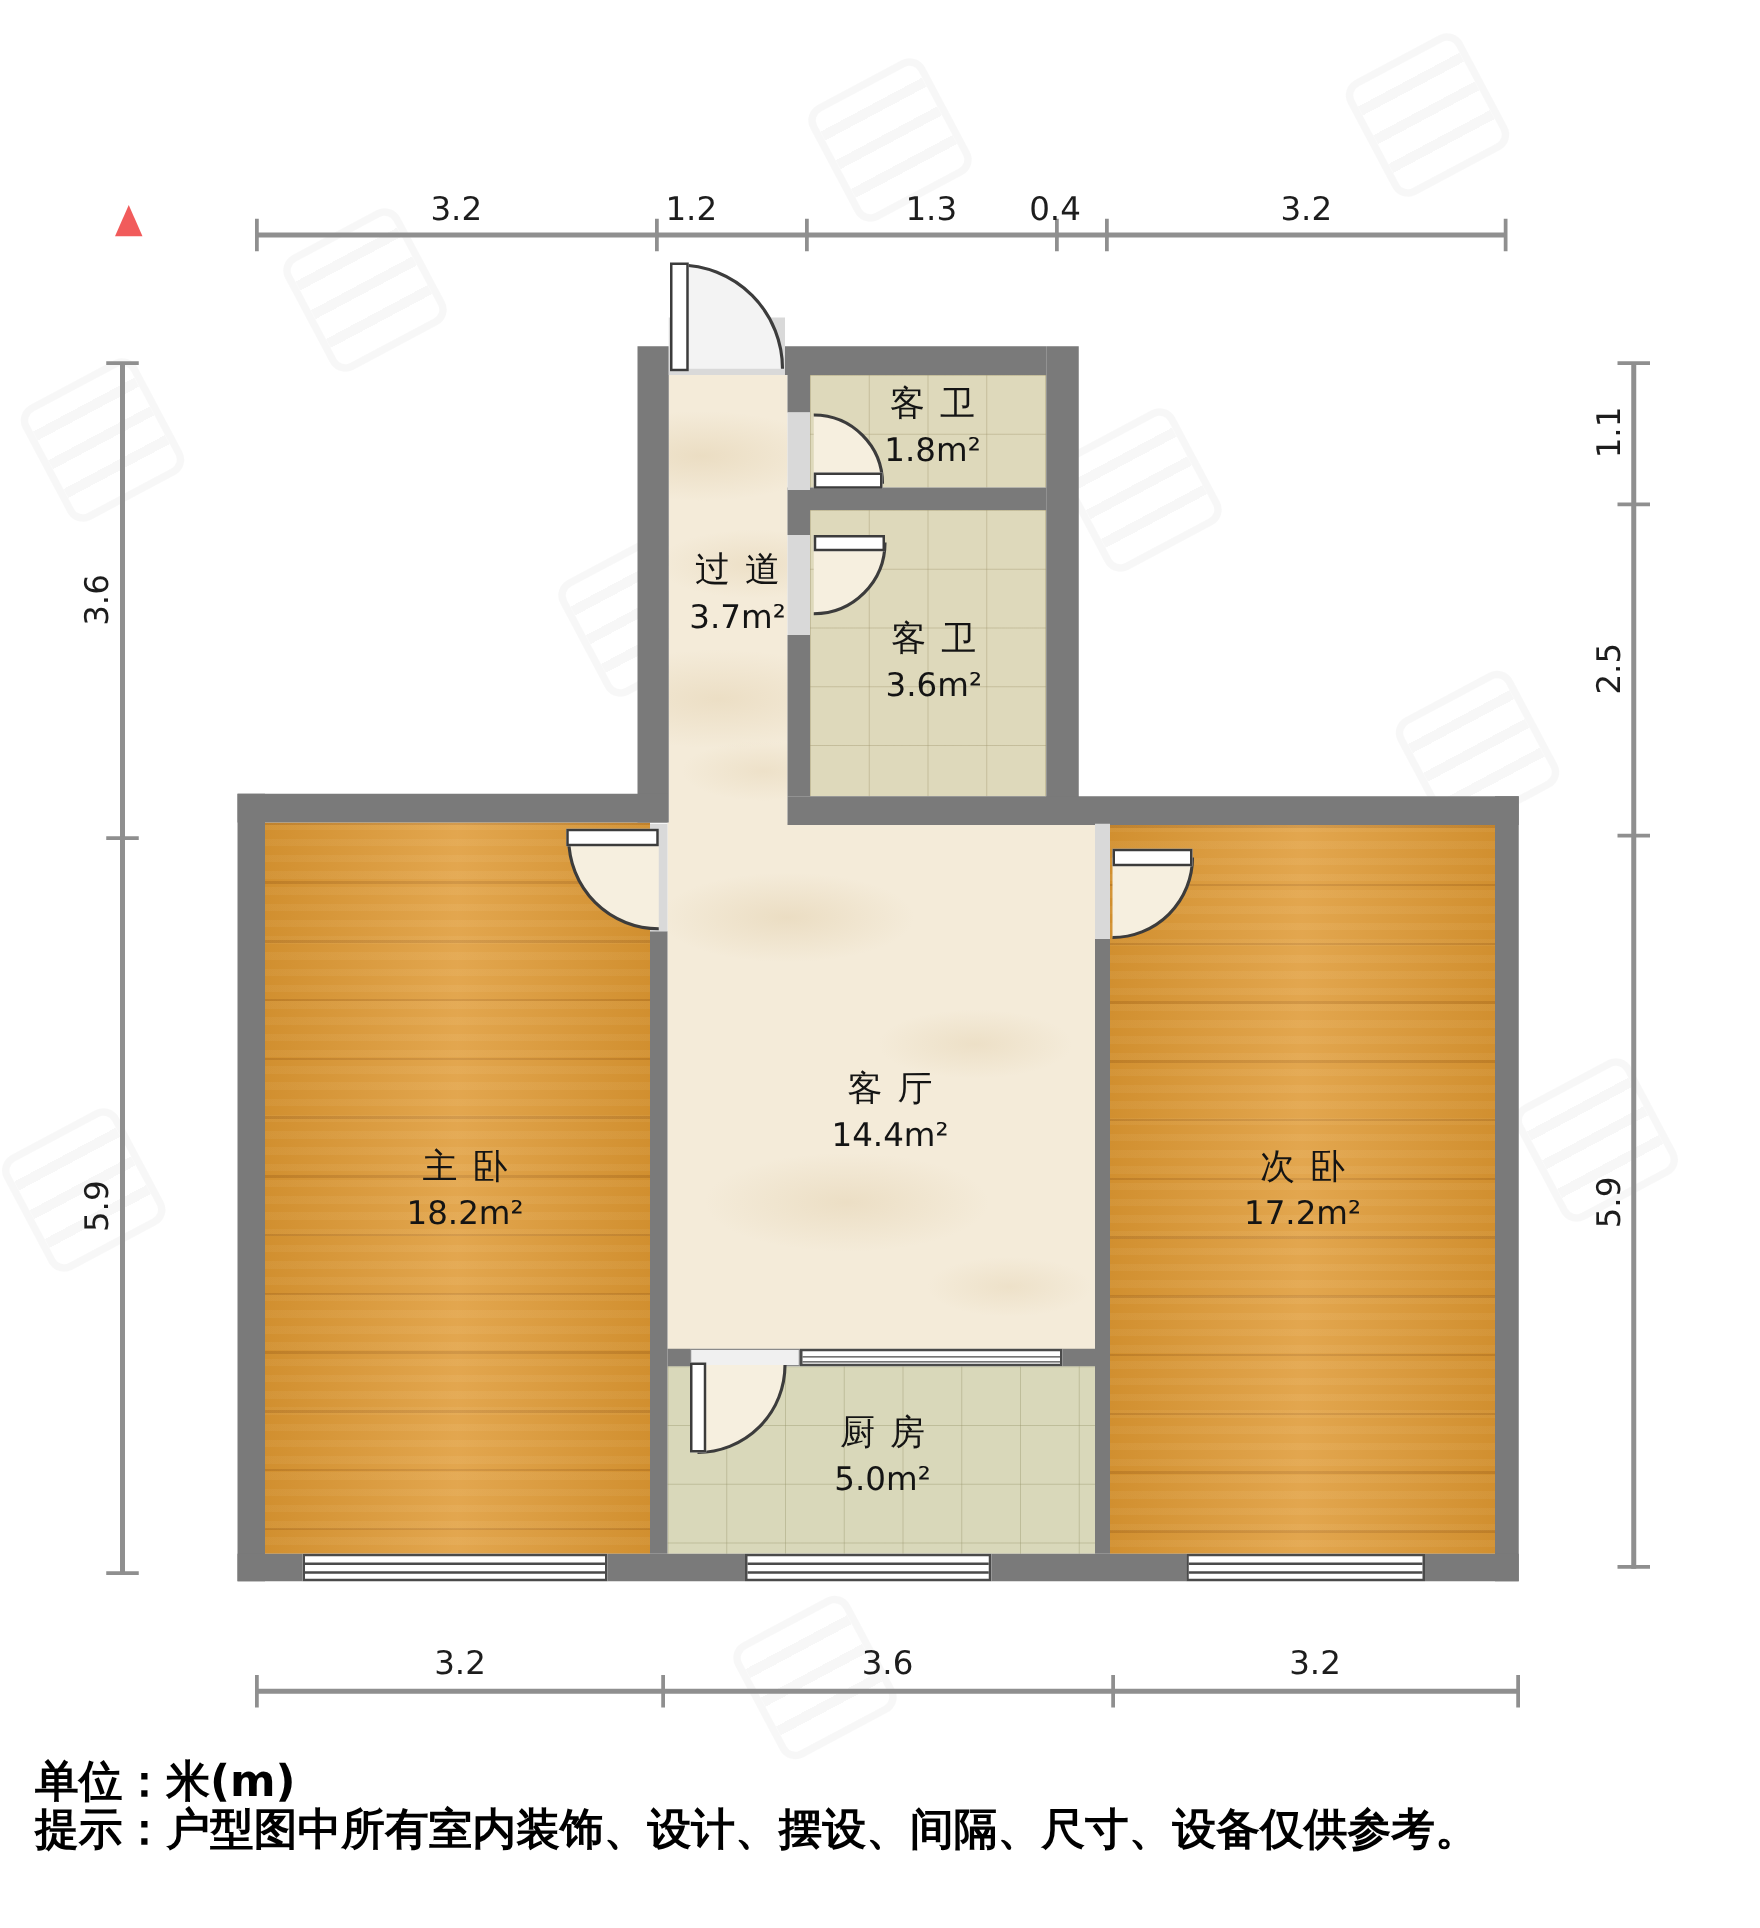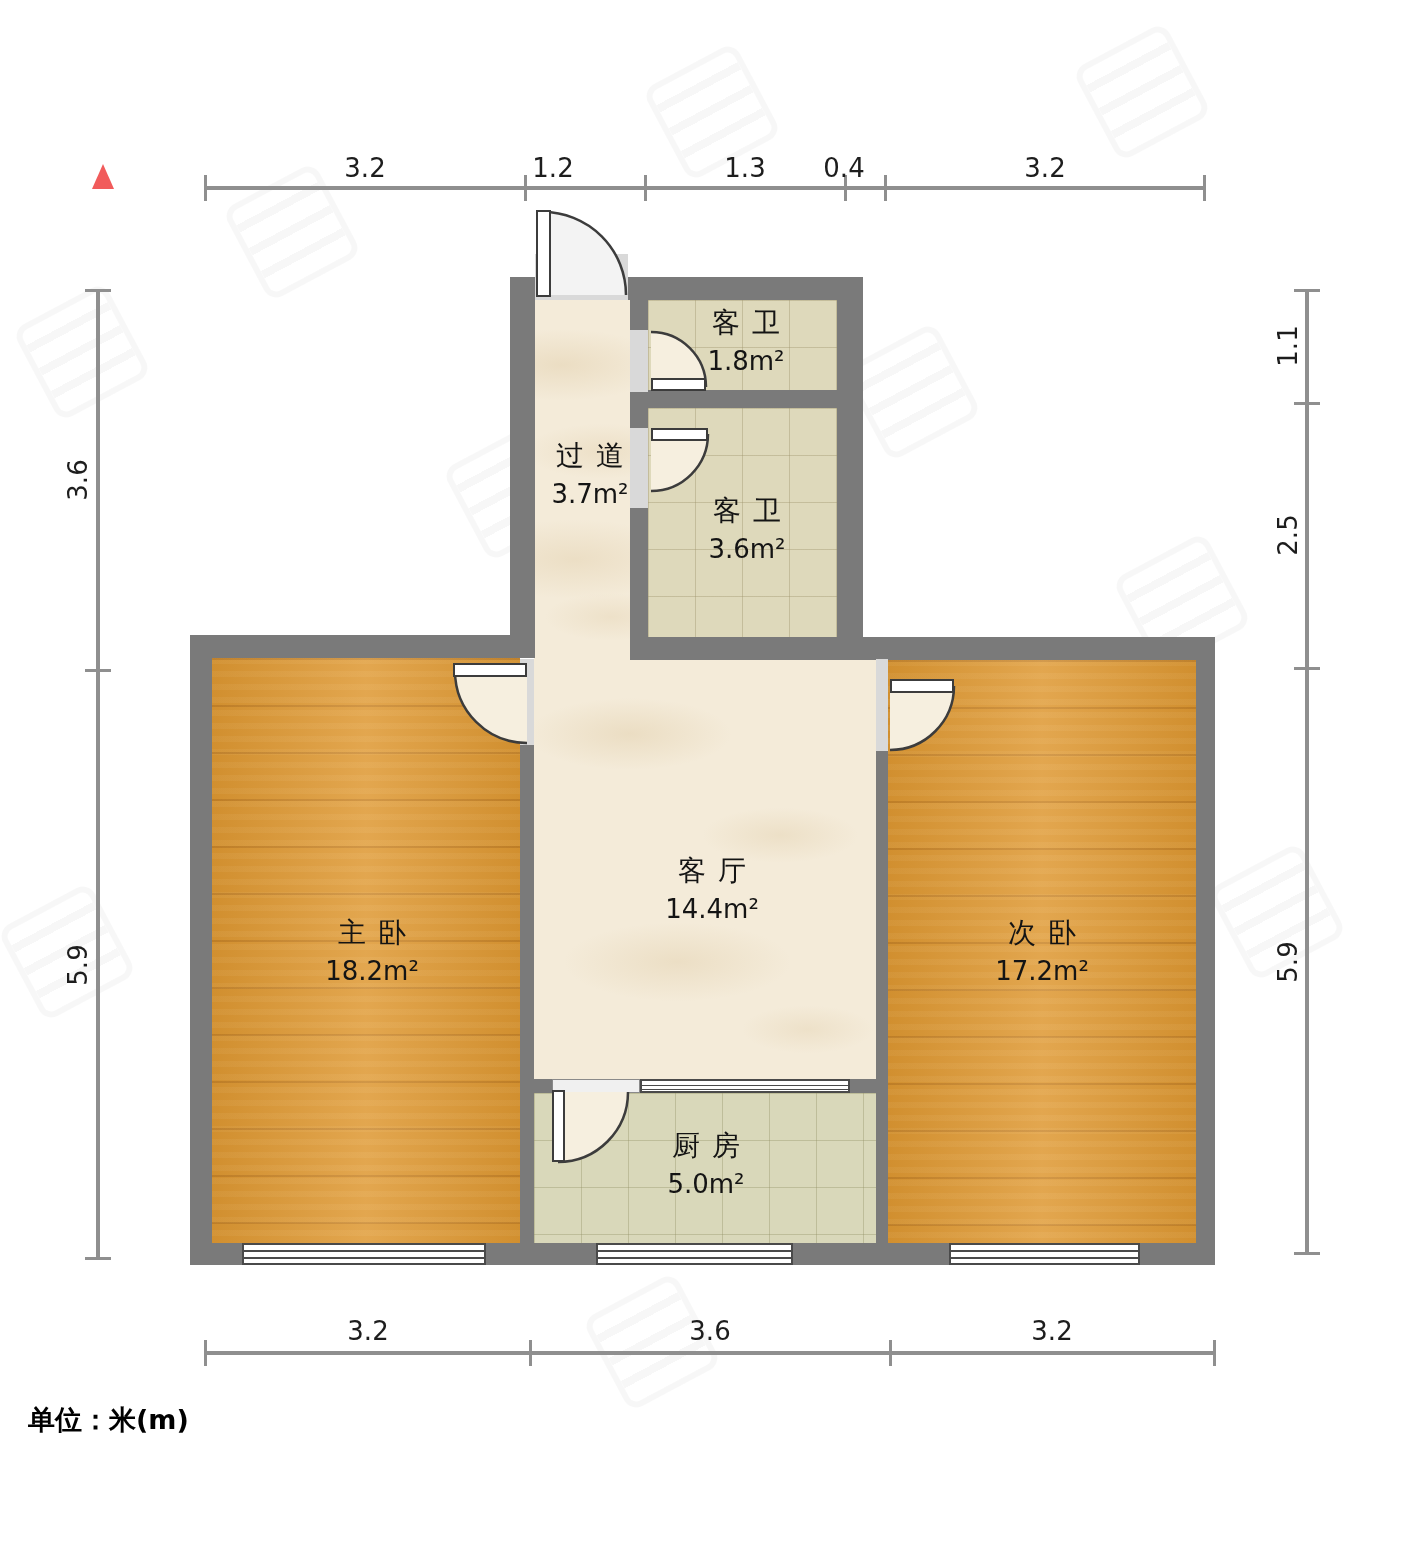--- a/index.html
+++ b/index.html
@@ -35,21 +35,21 @@
   .room-label{position:absolute;transform:translate(-50%,-50%);text-align:center;color:#141414;white-space:nowrap;}
   .rname{font-size:28px;font-weight:500;letter-spacing:12px;margin-right:-12px;}
   .rarea{font-size:26px;font-weight:500;margin-top:4px;}
   .dimline{position:absolute;background:#8f8f8f;}
   .tickv{position:absolute;width:3px;height:26px;background:#8f8f8f;}
   .tickh{position:absolute;width:26px;height:3px;background:#8f8f8f;}
   .dimlabel{position:absolute;font-size:26px;color:#1d1d1d;transform:translate(-50%,0);white-space:nowrap;}
   .dimlabel.vert{transform:translate(-50%,-50%) rotate(-90deg);}
   .north{position:absolute;width:0;height:0;border-left:11px solid transparent;
          border-right:11px solid transparent;border-bottom:25px solid #f15b5b;}
-  .note{position:absolute;font-size:27px;font-weight:600;color:#000;white-space:nowrap;}
+  .note{position:absolute;font-size:35px;font-weight:600;color:#000;white-space:nowrap;}
   .wm{position:absolute;width:92px;height:92px;border:6px solid #8a8a8a;border-radius:14px;opacity:.06;
       transform:rotate(-28deg);
       background:repeating-linear-gradient(0deg, transparent 0 18px, #8a8a8a 18px 26px);}
   svg.doors{position:absolute;left:0;top:0;pointer-events:none;}
   .swing{fill:#f6efdf;stroke:none;}
   .swing-out{fill:#f3f3f3;stroke:none;}
   .swingarc{fill:none;stroke:#3c3c3c;stroke-width:2.5;}
 </style>
 </head>
 <body>
@@ -206,14 +206,15 @@
   <div class="dimline" style="left:1305px;top:290px;width:4px;height:965px"></div>
   <div class="tickh" style="left:1294px;top:289px"></div>
   <div class="tickh" style="left:1294px;top:402px"></div>
   <div class="tickh" style="left:1294px;top:667px"></div>
   <div class="tickh" style="left:1294px;top:1252px"></div>
   <div class="dimlabel vert" style="left:1288px;top:346px">1.1</div>
   <div class="dimlabel vert" style="left:1288px;top:535px">2.5</div>
   <div class="dimlabel vert" style="left:1288px;top:962px">5.9</div>
 
   <div class="note" style="left:28px;top:1402px">单位：米(m)</div>
+  <div class="note" style="left:28px;top:1440px">提示：户型图中所有室内装饰、设计、摆设、间隔、尺寸、设备仅供参考。</div>
 
 </div>
 
 </body></html>

